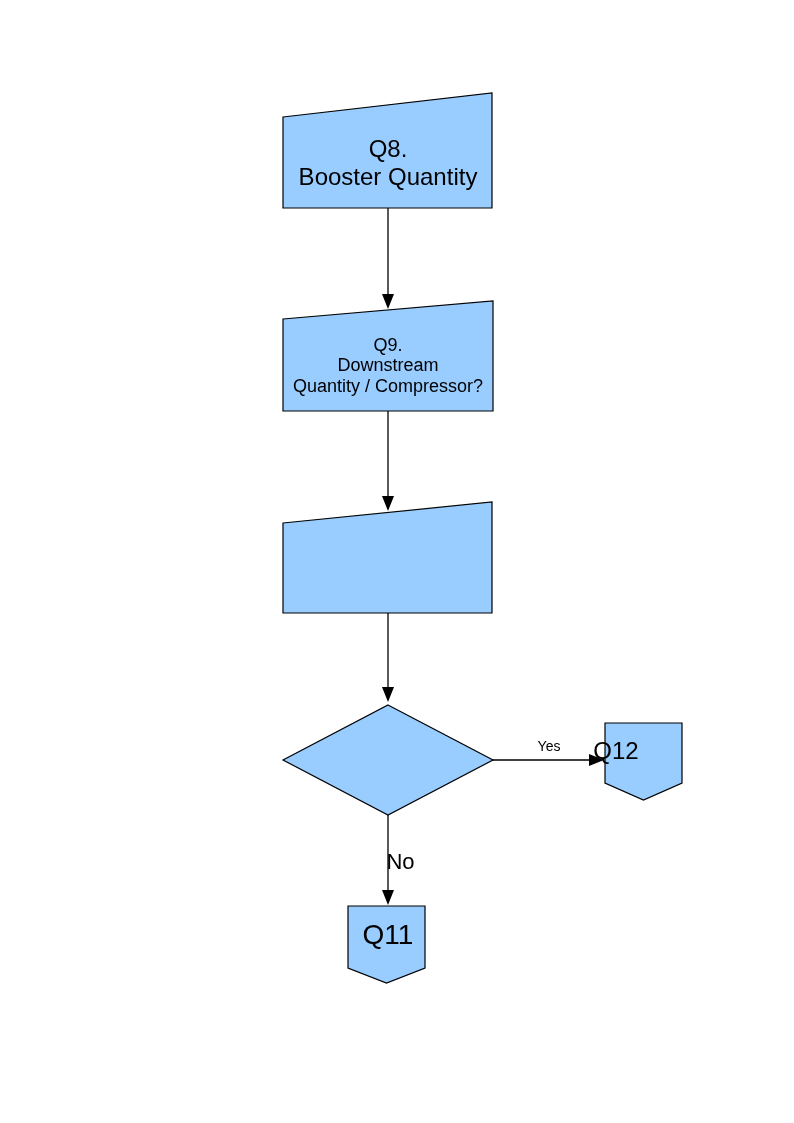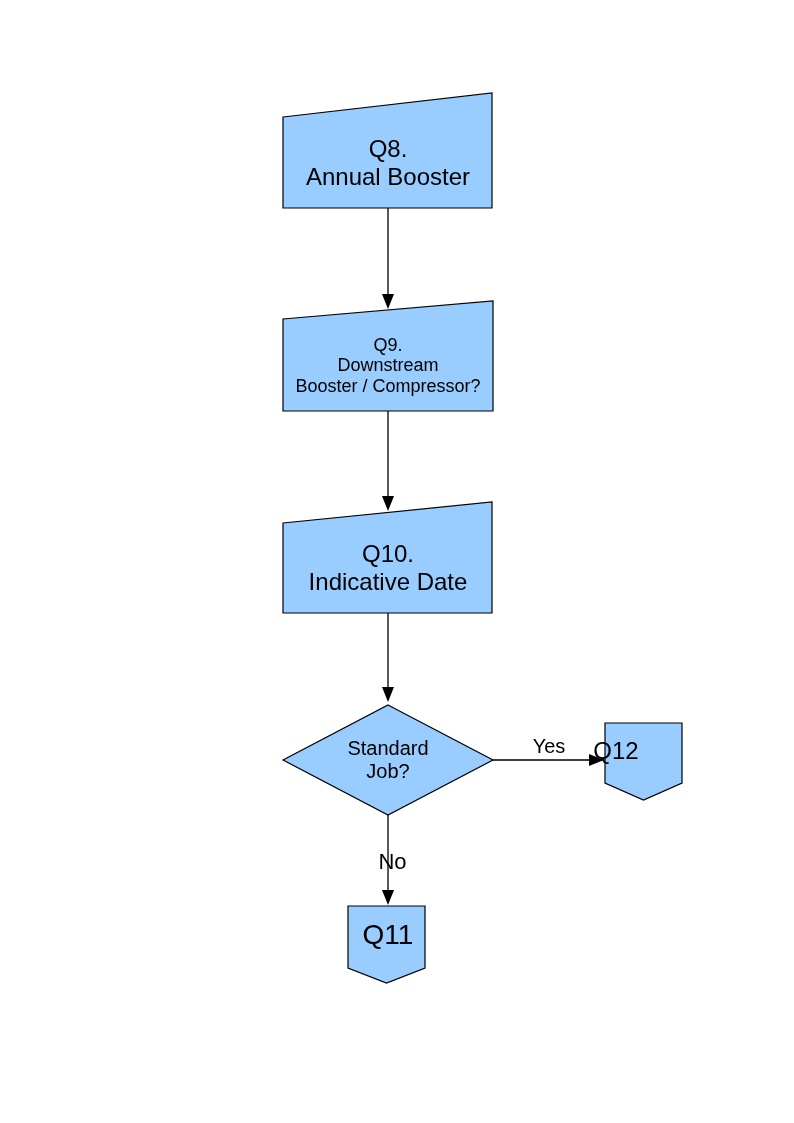--- a/index.html
+++ b/index.html
@@ -39,22 +39,22 @@
     text-align: center;
     white-space: pre-line;
     color: #000000;
   }
   .lbl-q8       { left: 388px; top: 163px; font-size: 24px; line-height: 1.18; }
   .lbl-q9       { left: 388px; top: 365px; font-size: 18px; line-height: 1.13; }
   .lbl-q10      { left: 388px; top: 568px; font-size: 24px; line-height: 1.18; }
   .lbl-decision { left: 388px; top: 760px; font-size: 20px; line-height: 1.15; }
   .lbl-q12      { left: 616px; top: 751px; font-size: 24px; }
   .lbl-q11      { left: 388px; top: 935px; font-size: 28px; }
-  .lbl-yes      { left: 549px; top: 746px; font-size: 20px; }
-  .lbl-no       { left: 388px; top: 862px; font-size: 22px; padding-left: 9px; }
+  .lbl-yes      { left: 549px; top: 746px; font-size: 14px; }
+  .lbl-no       { left: 396px; top: 862px; font-size: 22px; padding-left: 9px; }
 </style>
 </head>
 <body>
 
 <div class="page">
 
   <svg class="canvas" width="794" height="1123" viewBox="0 0 794 1123">
 
     <g>
       <line class="edge-line" x1="388" y1="208" x2="388" y2="296"></line>
@@ -88,31 +88,27 @@
     <polygon class="node" points="283,523 492,502 492,613 283,613" fill="#99CCFF"></polygon>
 
     <polygon class="node" points="388,705 493,760 388,815 283,760" fill="#99CCFF"></polygon>
 
     <polygon class="node" points="605,723 682,723 682,783 643.5,800 605,783" fill="#99CCFF"></polygon>
 
     <polygon class="node" points="348,906 425,906 425,968 386.5,983 348,968" fill="#99CCFF"></polygon>
   </svg>
 
   <div class="label lbl-q8">Q8.
-Annual Booster</div>
+Booster Quantity</div>
 
   <div class="label lbl-q9">Q9.
 Downstream
-Booster / Compressor?</div>
+Quantity / Compressor?</div>
 
-  <div class="label lbl-q10">Q10.
-Indicative Date</div>
 
-  <div class="label lbl-decision">Standard
-Job?</div>
 
   <div class="label lbl-q12">Q12</div>
 
   <div class="label lbl-q11">Q11</div>
 
   <div class="label lbl-yes">Yes</div>
 
   <div class="label lbl-no">No</div>
 
 </div>

